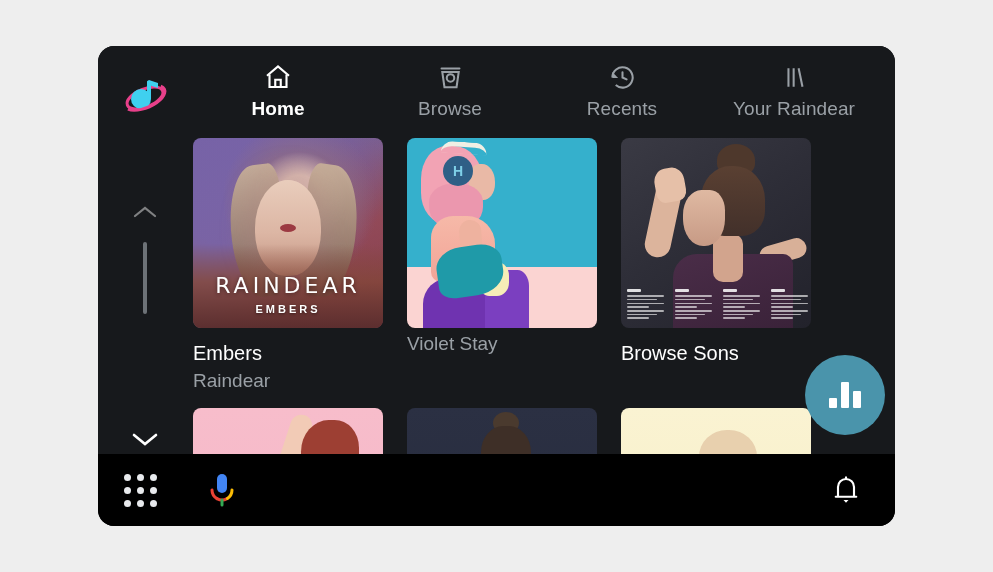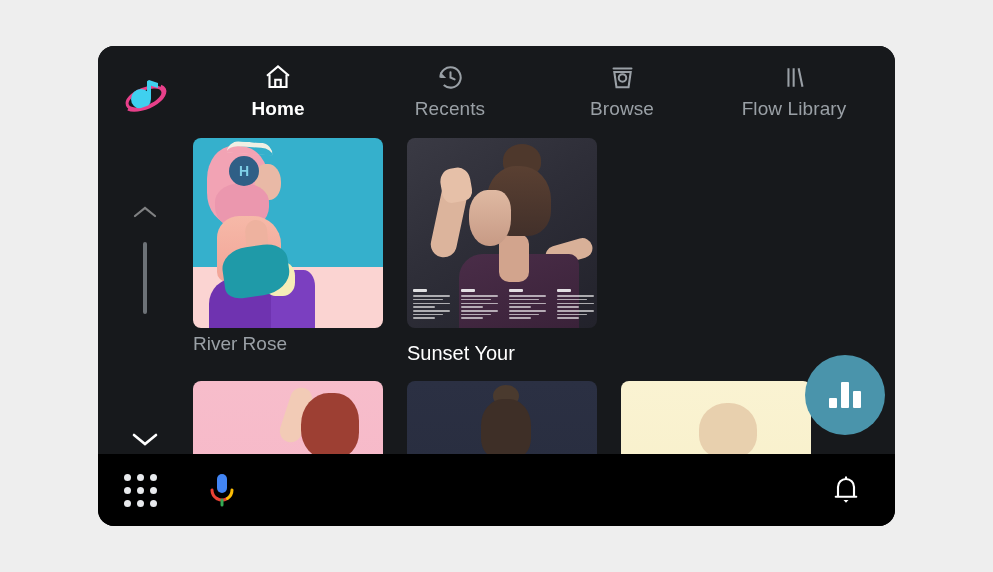--- a/index.html
+++ b/index.html
@@ -353,48 +353,48 @@
             <path d="M5.2 10 L5.2 20 L18.8 20 L18.8 10"></path>
             <path d="M9.8 20 L9.8 14.2 L14.2 14.2 L14.2 20"></path>
           </svg>
         </span>
         <span class="nav-label">Home</span>
       </div>
 
       <div class="nav-item">
         <span class="nav-icon">
           <svg width="29" height="29" viewBox="0 0 24 24" fill="none" stroke="#9aa0a6" stroke-width="1.7">
+            <path d="M4.6 4.6 L19.4 4.6" stroke-linecap="round"></path>
+            <path d="M5.2 7.4 L18.8 7.4 L17 20 L7 20 Z"></path>
+            <circle cx="12" cy="12.4" r="3.1"></circle>
+          </svg>
+        </span>
+        <span class="nav-label">Browse</span>
+      </div>
+
+      <div class="nav-item">
+        <span class="nav-icon">
+          <svg width="29" height="29" viewBox="0 0 24 24" fill="none" stroke="#9aa0a6" stroke-width="1.7">
             <path d="M3.6 12 A8.4 8.4 0 1 1 6.4 18.2"></path>
             <path d="M3.6 7.4 L3.6 12.4 L8.4 12.4" fill="#9aa0a6" stroke="none"></path>
             <path d="M12 7.6 L12 12 L15.4 13.6" stroke-linecap="round"></path>
           </svg>
         </span>
         <span class="nav-label">Recents</span>
-      </div>
-
-      <div class="nav-item">
-        <span class="nav-icon">
-          <svg width="29" height="29" viewBox="0 0 24 24" fill="none" stroke="#9aa0a6" stroke-width="1.7">
-            <path d="M4.6 4.6 L19.4 4.6" stroke-linecap="round"></path>
-            <path d="M5.2 7.4 L18.8 7.4 L17 20 L7 20 Z"></path>
-            <circle cx="12" cy="12.4" r="3.1"></circle>
-          </svg>
-        </span>
-        <span class="nav-label">Browse</span>
       </div>
 
       <div class="nav-item">
         <span class="nav-icon">
           <svg width="29" height="29" viewBox="0 0 24 24" fill="none" stroke="#9aa0a6" stroke-width="1.7">
             <path d="M7 4.4 L7 19.6"></path>
             <path d="M11.3 4.4 L11.3 19.6"></path>
             <path d="M15.4 4.4 L18.6 19.6"></path>
           </svg>
         </span>
-        <span class="nav-label">Flow Library</span>
+        <span class="nav-label">Your Raindear</span>
       </div>
 
     </div>
   </div>
 
   <div id="rail">
     <span id="rail-up" class="chev">
       <svg width="26" height="16" viewBox="0 0 26 16" fill="none" stroke="#ffffff" stroke-width="2.2" stroke-linecap="round">
         <path d="M3 12 L13 4 L23 12"></path>
       </svg>
@@ -404,36 +404,49 @@
       <svg width="30" height="18" viewBox="0 0 30 18" fill="none" stroke="#ffffff" stroke-width="2.6" stroke-linecap="round">
         <path d="M4 5 L15 14 L26 5"></path>
       </svg>
     </span>
   </div>
 
   <div id="content">
 
     <div class="row">
 
+      <div class="card">
+        <div class="art art-embers">
+          <div class="hairL"></div>
+          <div class="hairR"></div>
+          <div class="face"></div>
+          <div class="lips"></div>
+          <div class="shoulder"></div>
+          <div class="alb-title">RAINDEAR</div>
+          <div class="alb-sub">EMBERS</div>
+        </div>
+        <div class="card-title">Embers</div>
+        <div class="card-sub">Raindear</div>
+      </div>
 
       <div class="card">
         <div class="art art-flow">
           <div class="hair"></div>
           <div class="skin-face"></div>
           <div class="hair2"></div>
           <div class="band"></div>
           <div class="cup">H</div>
           <div class="torso"></div>
           <div class="arm"></div>
           <div class="purple"></div>
           <div class="purple2"></div>
           <div class="yellow"></div>
           <div class="teal"></div>
         </div>
-        <div class="card-sub">River Rose</div>
+        <div class="card-sub">Violet Stay</div>
       </div>
 
       <div class="card">
         <div class="art art-sunset">
           <div class="armside"></div>
           <div class="dress"></div>
           <div class="neck"></div>
           <div class="bun"></div>
           <div class="hair"></div>
           <div class="face"></div>
@@ -475,21 +488,21 @@
                 <i></i>
                 <i class="s80"></i>
                 <i></i>
                 <i class="s60"></i>
                 <i></i>
                 <i class="s80"></i>
                 <i class="s60"></i>
               </div>
           </div>
         </div>
-        <div class="card-title">Sunset Your</div>
+        <div class="card-title">Browse Sons</div>
       </div>
 
     </div>
 
     <div class="row row2">
       <div class="card">
         <div class="art art-pink">
           <div class="arm"></div>
             <div class="hair"></div>
         </div>

